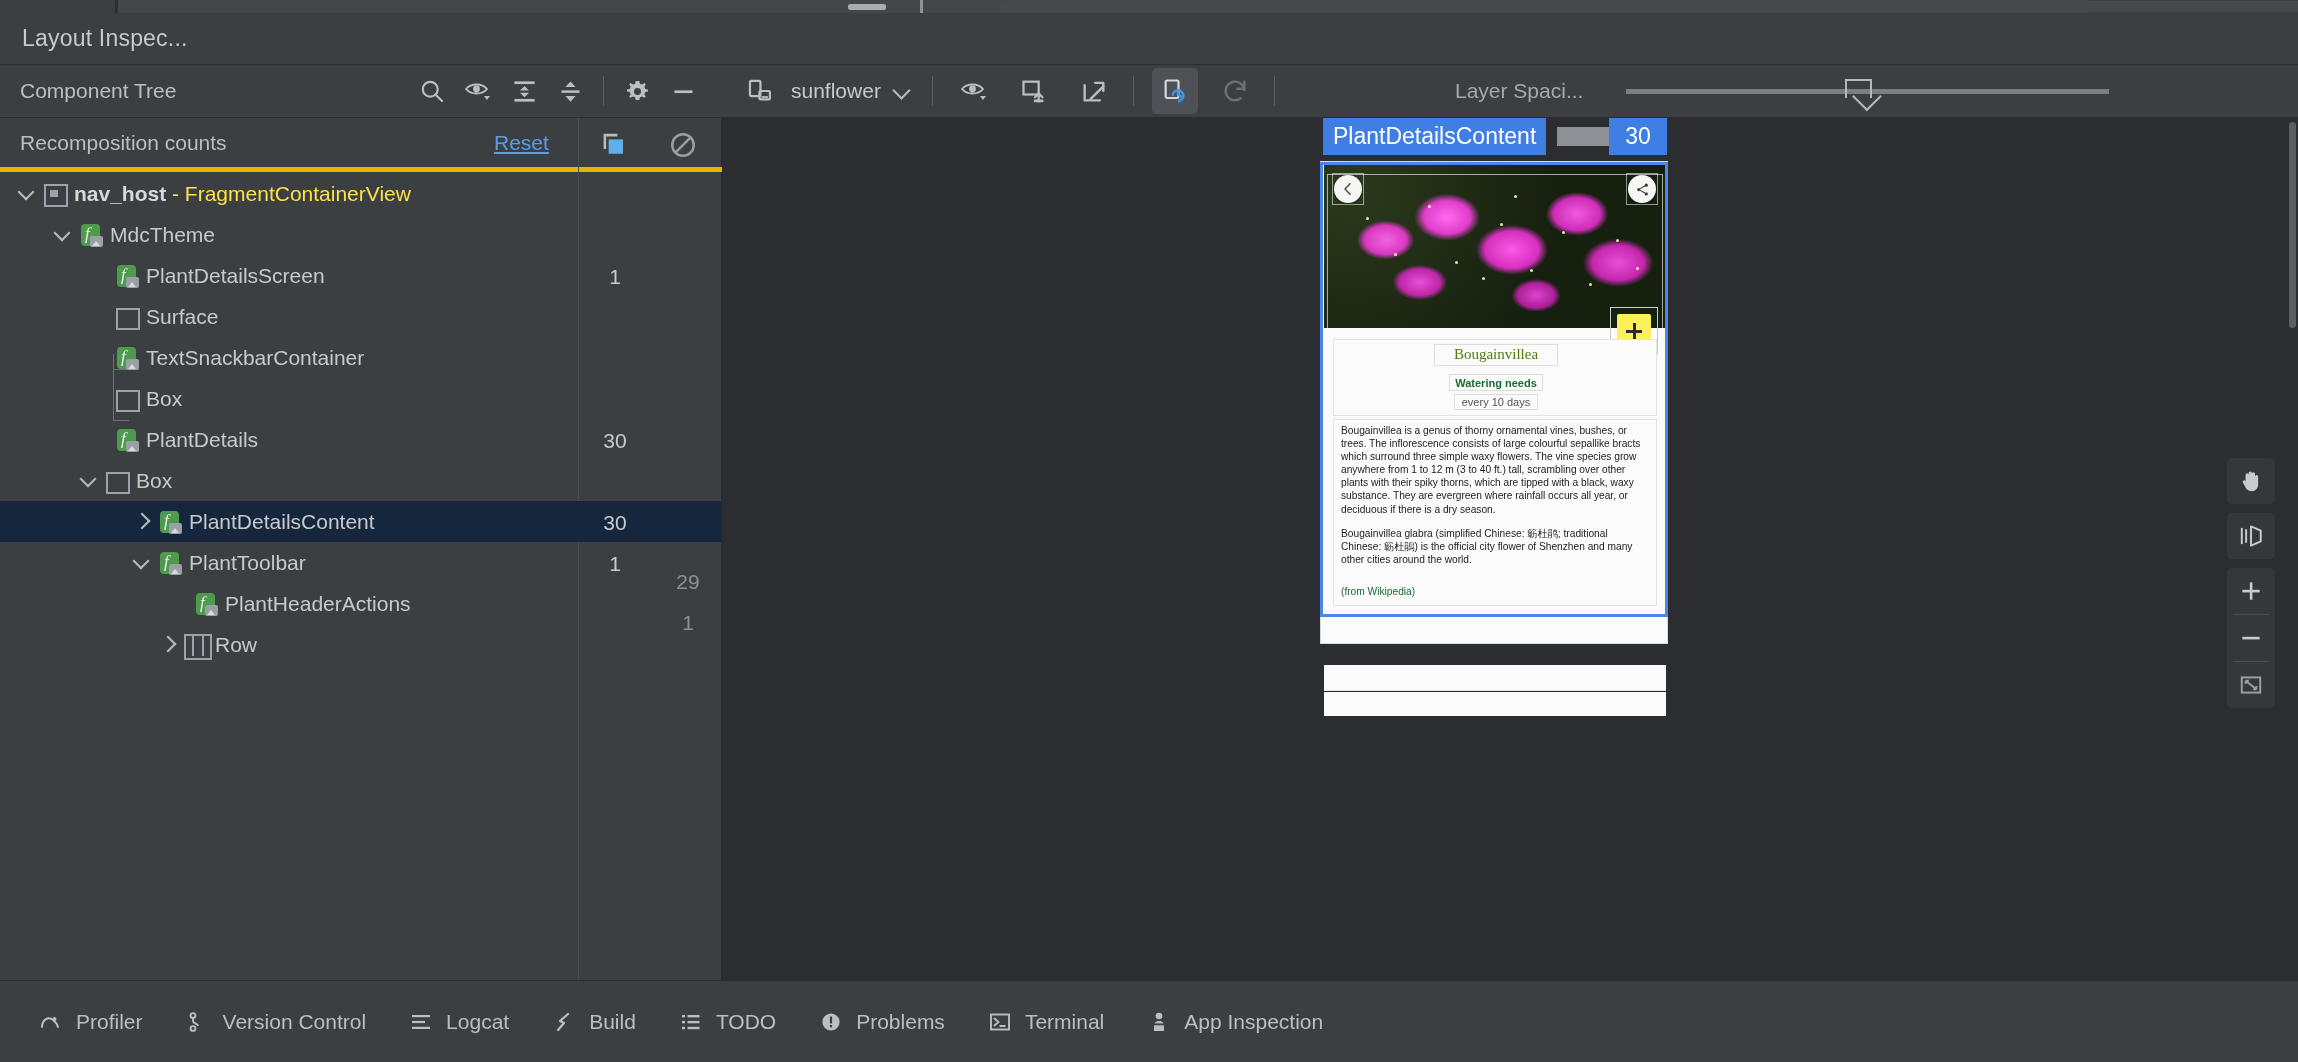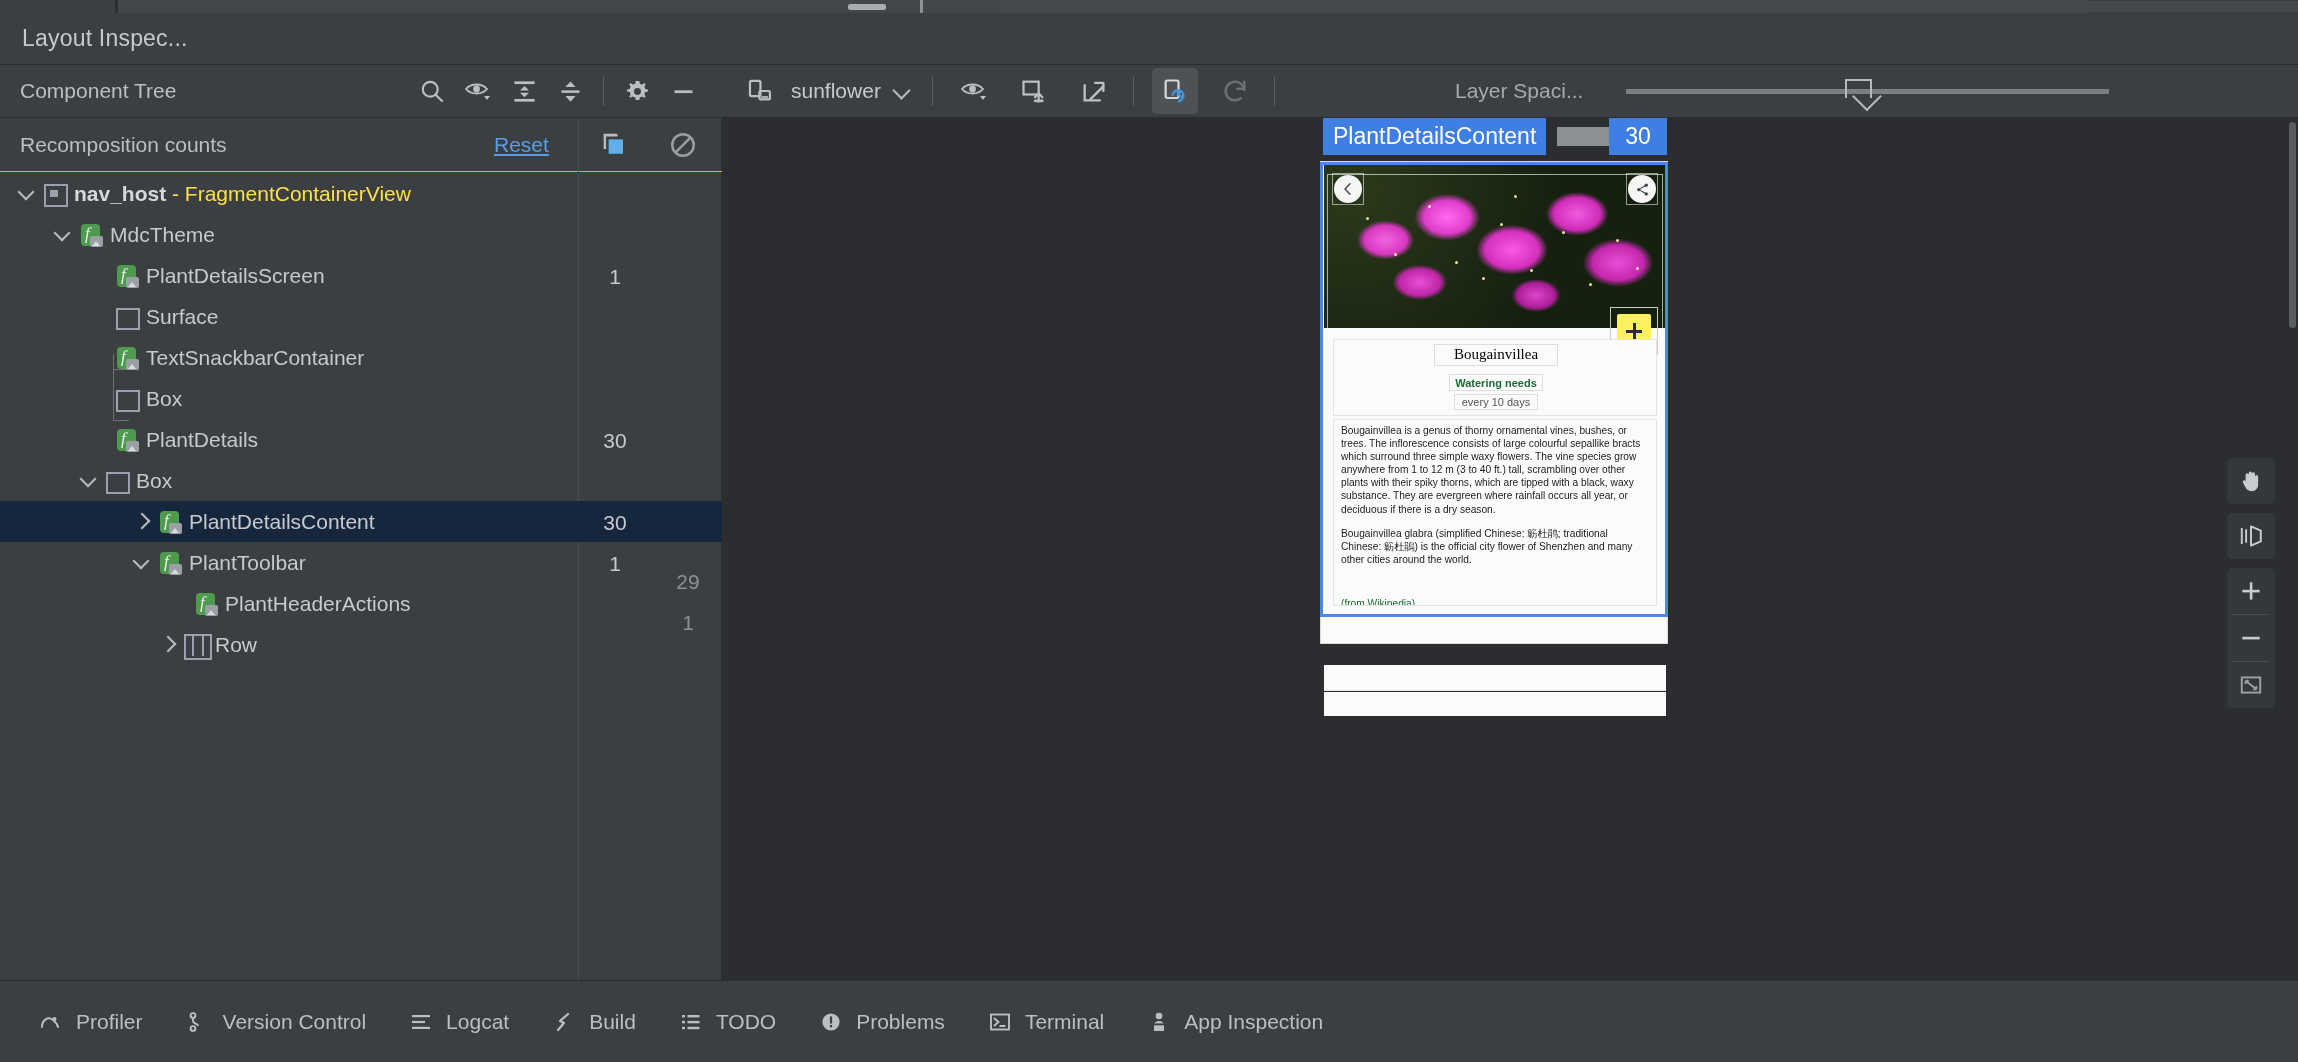--- a/index.html
+++ b/index.html
@@ -74,21 +74,21 @@
     border-right: none; border-top: none;
   }
 
   
   #left-panel {
     position: absolute; left: 0; top: 118px; width: 722px; height: 862px;
     background: #3c3f41; border-right: 1px solid #2b2d30;
   }
   #recomp-header {
     position: absolute; left: 0; top: 0; width: 722px; height: 54px;
-    border-bottom: 1px solid #eab308;
+    border-bottom: 5px solid #eab308;
     display: flex; align-items: center;
   }
   #recomp-header .title { margin-left: 20px; font-size: 21px; color: #bcbfc2; }
   #recomp-header .reset {
     position: absolute; left: 494px; font-size: 21px; color: #5a9ee8; text-decoration: underline;
   }
   #recomp-header .hdr-sep { position: absolute; left: 578px; top: 0; width: 1px; height: 54px; background: #4b4e51; }
   #recomp-header .hdr-ico1 { position: absolute; left: 598px; top: 12px; }
   #recomp-header .hdr-ico2 { position: absolute; left: 668px; top: 12px; }
 
@@ -231,21 +231,21 @@
   #fab .plus::after  { content:''; position:absolute; left:0; top:7px; width:16px; height:2.5px; background:#2c2c2c; }
   #fab-outline { position: absolute; left: 289px; top: 145px; width: 48px; height: 48px; border: 1px solid #c9cbc8; }
 
   
   #info-card {
     position: absolute; left: 12px; top: 177px; width: 324px; height: 77px;
     border: 1px solid #e3e5e2; background: #fafbfa;
   }
   .t-name {
     position: absolute; left: 0; top: 6px; width: 324px; text-align: center;
-    font-size: 15px; color: #000000; font-family: "Liberation Serif", serif;
+    font-size: 15px; color: #4d7c0f; font-family: "Liberation Serif", serif;
   }
   .t-name-box { position: absolute; left: 100px; top: 4px; width: 124px; height: 22px; border: 1px solid #dcdedb; }
   .t-water {
     position: absolute; left: 0; top: 37px; width: 324px; text-align: center;
     font-size: 11px; font-weight: bold; color: #1a6b34;
   }
   .t-water-box { position: absolute; left: 115px; top: 34px; width: 94px; height: 17px; border: 1px solid #dcdedb; }
   .t-water-sub {
     position: absolute; left: 0; top: 56px; width: 324px; text-align: center;
     font-size: 11px; color: #555;
@@ -257,21 +257,21 @@
     position: absolute; left: 12px; top: 257px; width: 324px; height: 187px;
     border: 1px solid #e3e5e2; background: #fafbfa; padding: 4px 7px;
     overflow: hidden;
   }
   #desc p {
     font-size: 10.2px; line-height: 13.1px; color: #1c1c1c;
     font-family: "Liberation Sans", sans-serif; text-align: left;
     filter: blur(.32px);
   }
   #desc p + p { margin-top: 11px; }
-  #desc .src { color: #1a6b34; margin-top: 31px; font-size: 10.2px; }
+  #desc .src { color: #1a6b34; margin-top: 19px; font-size: 10.2px; }
 
   
   #stripe1 { position: absolute; left: 3px; top: 503px; width: 342px; height: 26px; background: #fafbfa; border-bottom: 1px solid #e0e2df; }
   #stripe2 { position: absolute; left: 3px; top: 530px; width: 342px; height: 24px; background: #fafbfa; }
 
   
   #float-tools { position: absolute; left: 1504px; top: 340px; width: 48px; }
   .ft-group { background: #35383b; border-radius: 5px; margin-bottom: 9px; }
   .ft-btn {
     width: 48px; height: 46px; display: flex; align-items: center; justify-content: center;

